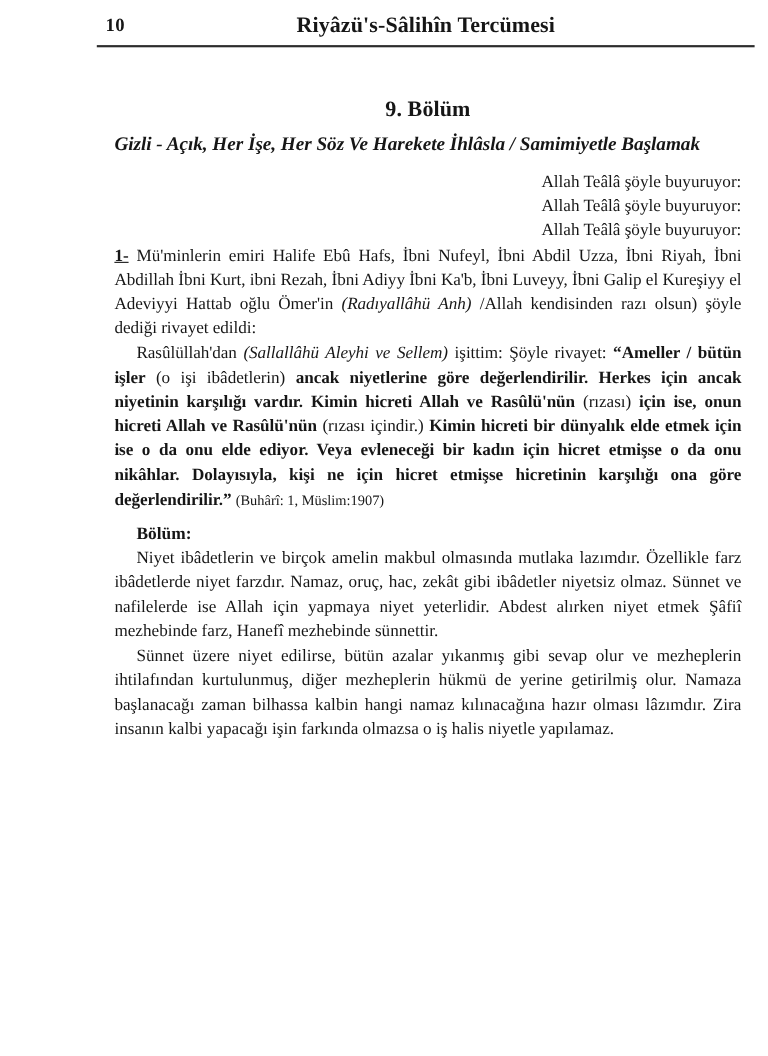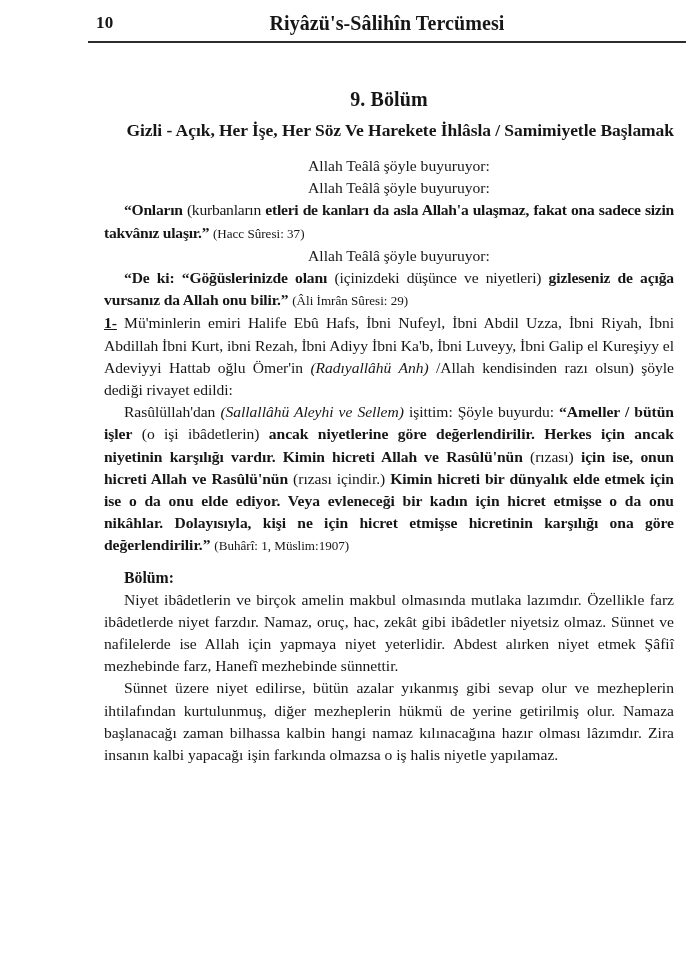--- a/index.html
+++ b/index.html
@@ -72,39 +72,40 @@
   
   .chapter-number {
     text-align: center;
     font-size: 20px;
     font-weight: bold;
     line-height: 26px;
     margin: 0 0 6px 0;
     letter-spacing: 0.1px;
   }
   .chapter-title {
-    text-align: right;
+    text-align: left;
     font-size: 17.5px;
     font-weight: bold;
     line-height: 25px;
     margin: 0 0 12px 0;
     letter-spacing: -0.05px;
+    font-style: italic;
   }
 
   
   p.para {
     margin: 0;
     font-size: 15.6px;
     line-height: 22.2px;
     text-align: justify;
     text-indent: 20px;
     hyphens: manual;
   }
   p.intro {
-    text-align: center;
+    text-align: right;
   }
   p.quote {
     font-weight: bold;
     letter-spacing: -0.15px;
   }
   p.tight {
     letter-spacing: -0.25px;
   }
   p.narr {
     letter-spacing: -0.05px;
@@ -139,47 +140,35 @@
   <div class="content">
 
     <div class="chapter-number">9. Bölüm</div>
     <div class="chapter-title">Gizli - Açık, Her İşe, Her Söz Ve Harekete İhlâsla / Samimiyetle Başlamak</div>
 
     <p class="para intro">Allah Teâlâ şöyle buyuruyor:</p>
 
 
     <p class="para intro">Allah Teâlâ şöyle buyuruyor:</p>
 
-    <p class="para quote tight">
-      <span class="bold">“Onların</span>
-      <span class="reg">(kurbanların</span>
-      <span class="bold">etleri de kanları da asla Allah'a ulaşmaz, fakat ona sadece sizin takvânız ulaşır.”</span>
-      <span class="cite">(Hacc Sûresi: 37)</span>
-    </p>
 
     <p class="para intro">Allah Teâlâ şöyle buyuruyor:</p>
 
-    <p class="para quote">
-      <span class="bold">“De ki: “Göğüslerinizde olanı</span>
-      <span class="reg">(içinizdeki düşünce ve niyetleri)</span>
-      <span class="bold">gizleseniz de açığa vursanız da Allah onu bilir.”</span>
-      <span class="cite">(Âli İmrân Sûresi: 29)</span>
-    </p>
 
     <p class="para narr" style="text-indent:0;">
       <span class="num-mark">1-</span>
       <span class="reg">Mü'minlerin emiri Halife Ebû Hafs, İbni Nufeyl, İbni Abdil Uzza, İbni Riyah, İbni Abdillah İbni Kurt, ibni Rezah, İbni Adiyy İbni Ka'b, İbni Luveyy, İbni Galip el Kureşiyy el Adeviyyi Hattab oğlu Ömer'in</span>
       <span class="ital">(Radıyallâhü Anh)</span>
       <span class="reg">/Allah kendisinden razı olsun) şöyle dediği rivayet edildi:</span>
     </p>
 
     <p class="para narr">
       <span class="reg">Rasûlüllah'dan</span>
       <span class="ital">(Sallallâhü Aleyhi ve Sellem)</span>
-      <span class="reg">işittim: Şöyle buyurdu:</span>
+      <span class="reg">işittim: Şöyle rivayet:</span>
       <span class="bold">“Ameller / bütün işler</span>
       <span class="reg">(o işi ibâdetlerin)</span>
       <span class="bold">ancak niyetlerine göre değerlendirilir. Herkes için ancak niyetinin karşılığı vardır. Kimin hicreti Allah ve Rasûlü'nün</span>
       <span class="reg">(rızası)</span>
       <span class="bold">için ise, onun hicreti Allah ve Rasûlü'nün</span>
       <span class="reg">(rızası içindir.)</span>
       <span class="bold">Kimin hicreti bir dünyalık elde etmek için ise o da onu elde ediyor. Veya evleneceği bir kadın için hicret etmişse o da onu nikâhlar. Dolayısıyla, kişi ne için hicret etmişse hicretinin karşılığı ona göre değerlendirilir.”</span>
       <span class="cite">(Buhârî: 1, Müslim:1907)</span>
     </p>
 

